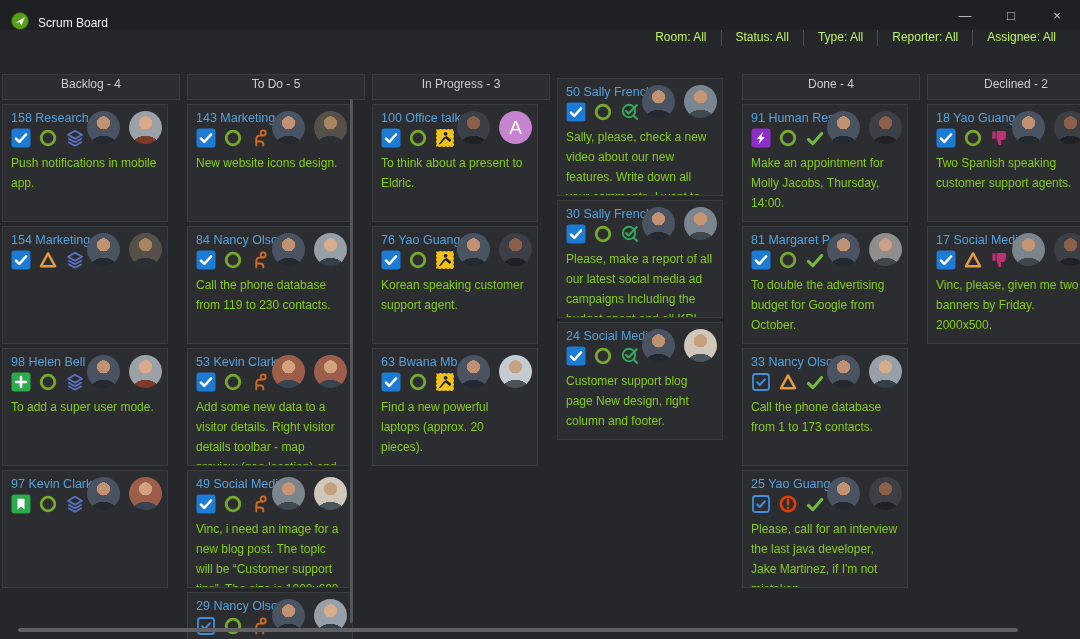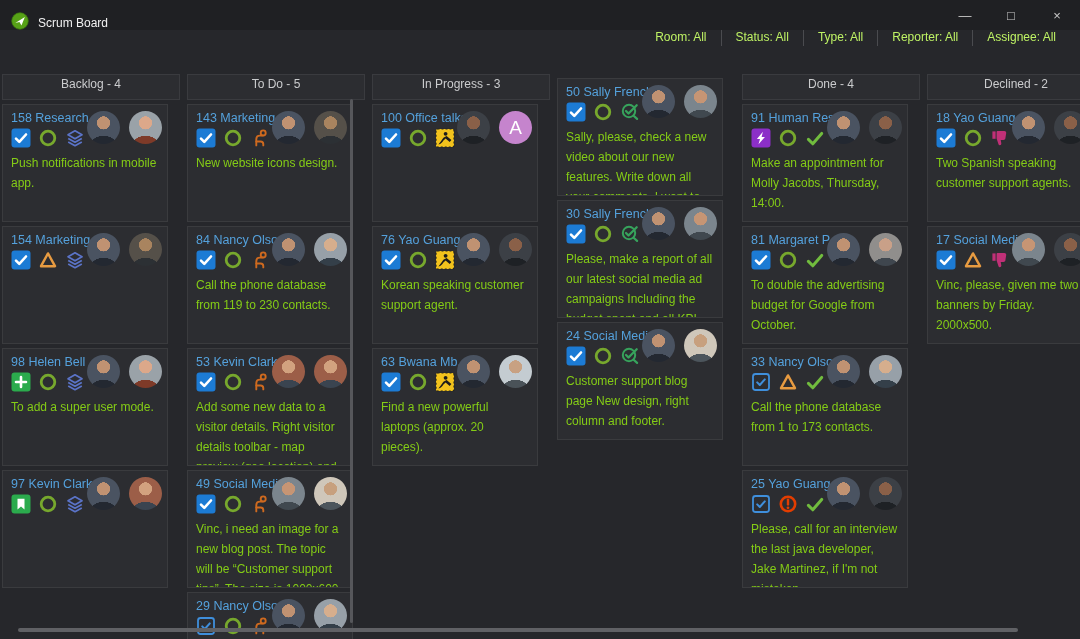--- a/index.html
+++ b/index.html
@@ -374,20 +374,21 @@
                 <rect x="1" y="1" width="18" height="18" rx="1.5" fill="#f2c21c" stroke="#26261f" stroke-width="1.2" stroke-dasharray="2 2"></rect>
                 <circle cx="10.6" cy="5.8" r="1.9" fill="#1c1c1c"></circle>
                 <path d="M3.4 16.6c2.6-.5 3.8-2.1 4.8-3.8l2.4-2.2 4.1 3.3 1.7-1.9-4.8-3.9-3.2 1.7-2.3 3.2z" fill="#1c1c1c"></path>
               </svg>
             </span>
           </div>
           <div class="avatars">
             <div class="avatar photo tone-woman-dark"></div>
             <div class="avatar initial" style="background: rgb(197, 132, 205);">A</div>
           </div>
+          <div class="desc">To think about a present to Eldric.</div>
         </article>
         <article class="card">
           <div class="ctitle">76 Yao Guang</div>
           <div class="icons">
             <span class="icon">
               <svg viewBox="0 0 20 20">
                 <rect x="0.5" y="0.5" width="19" height="19" rx="3" fill="#1c7bd4"></rect>
                 <path d="M5 10.6l3.3 3.3 6.7-7.4" stroke="#fff" stroke-width="2.6" fill="none" stroke-linecap="round" stroke-linejoin="round"></path>
               </svg>
             </span>

